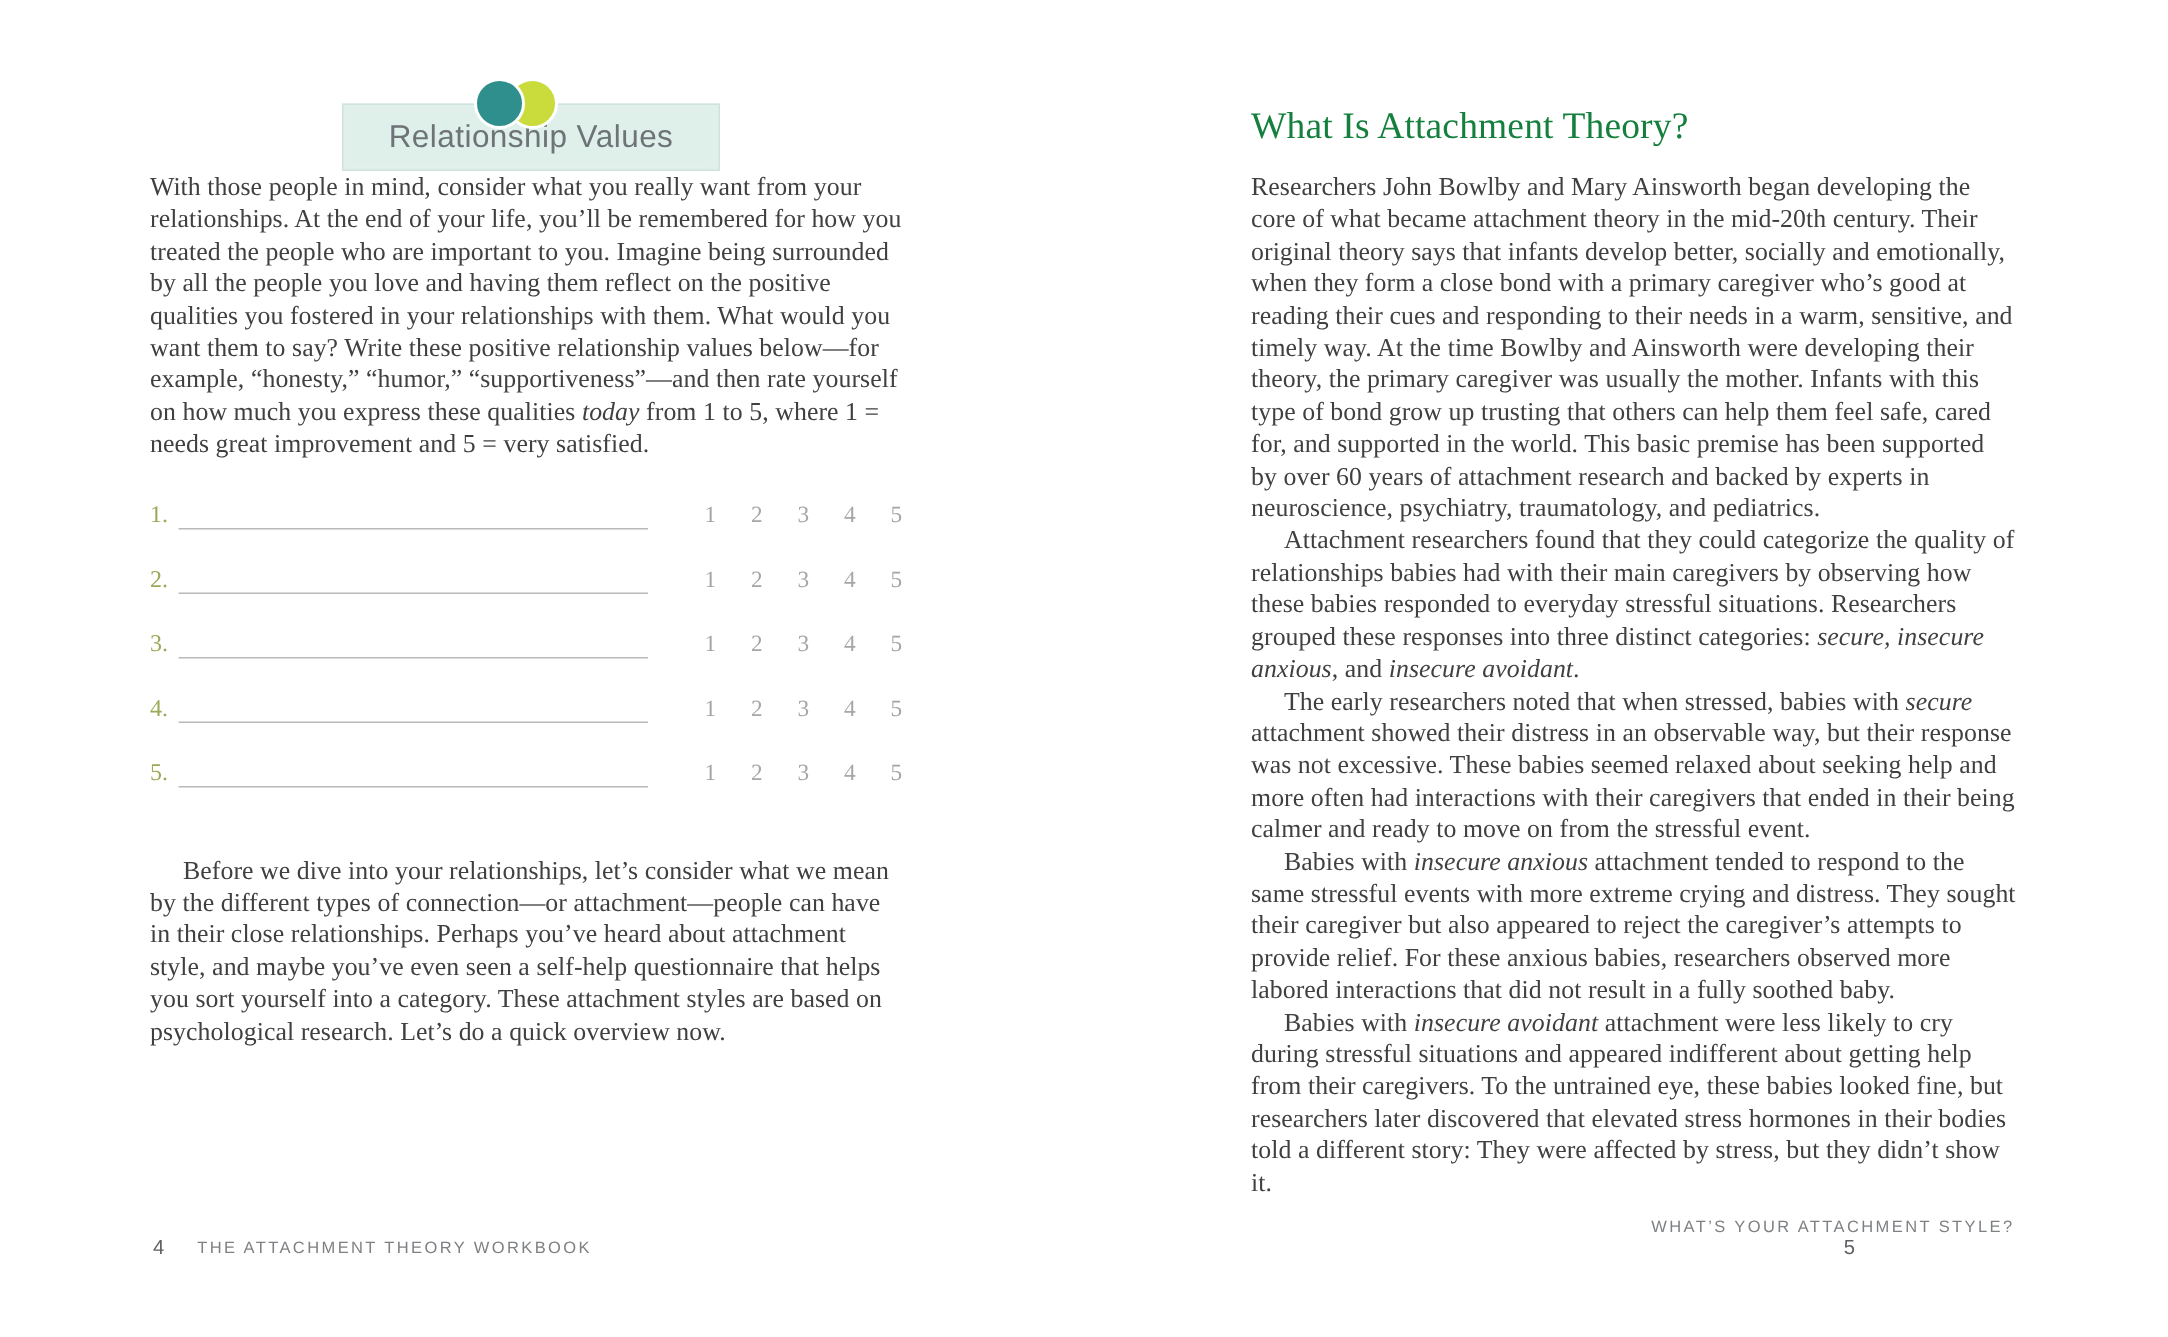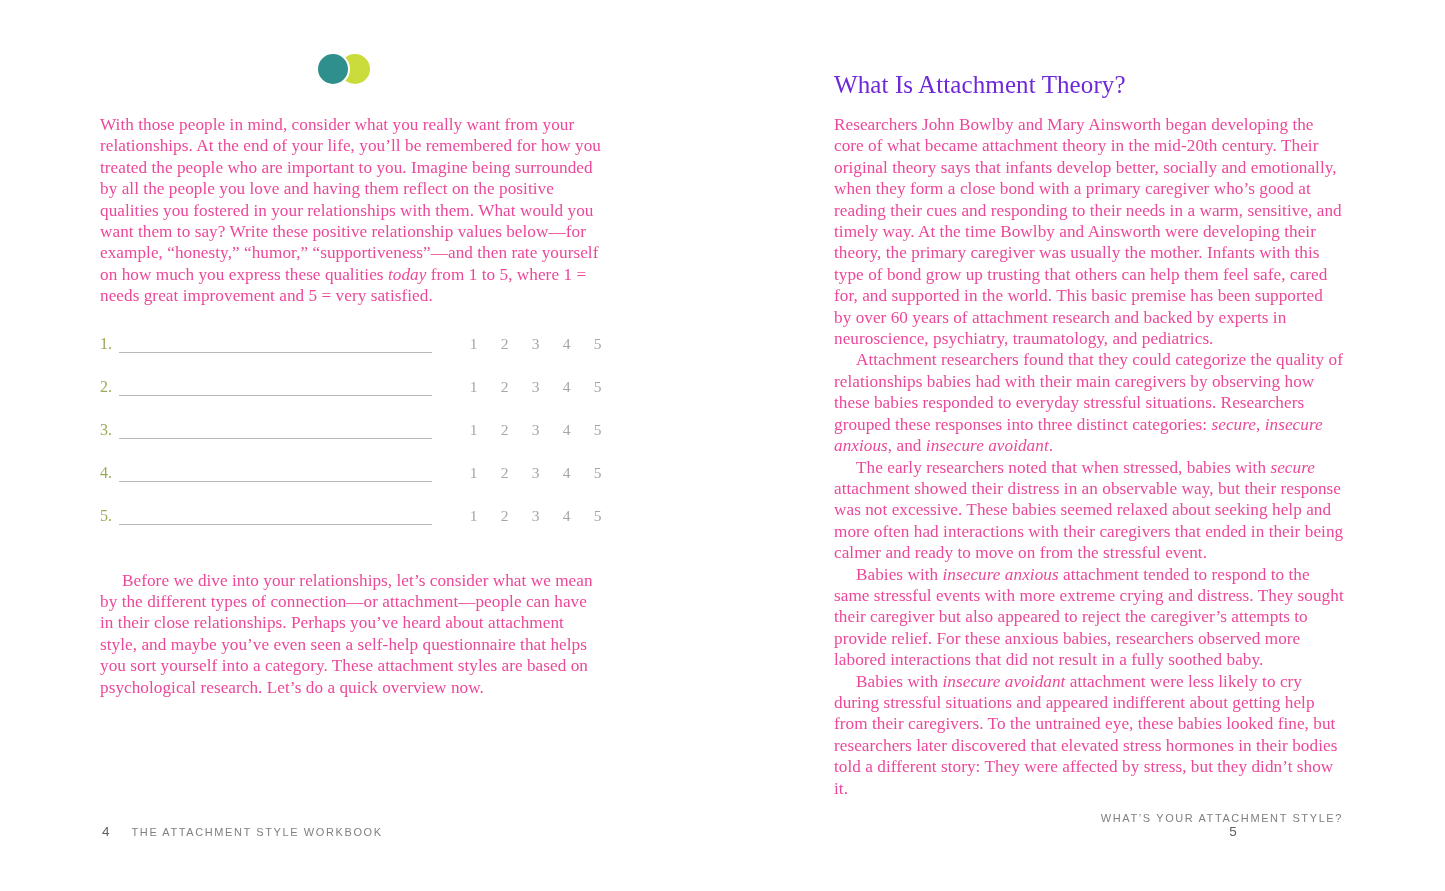--- a/index.html
+++ b/index.html
@@ -98,21 +98,21 @@
     font-weight: 400;
     color: #6d7376;
     letter-spacing: 0.3px;
   }
 
   
   p.body {
     font-size: 17.2px;
     line-height: 21.4px;
     margin: 0 0 0 0;
-    color: #ec4899;
+    color: #404040;
     text-align: left;
     letter-spacing: 0.05px;
   }
   p.body.indent {
     text-indent: 22px;
     font-family: Liberation Serif, serif;
   }
   p.gap {
     margin-top: 21px;
   }
@@ -163,21 +163,21 @@
     text-align: center;
     font-size: 15.5px;
     color: #a6a6a8;
     line-height: 20px;
   }
 
   
   h2.section-title {
     font-size: 25px;
     font-weight: 400;
-    color: #6d28d9;
+    color: #15803d;
     margin: 0 0 14px 0;
     letter-spacing: 0.1px;
     line-height: 30px;
   }
 
   
   .footer {
     position: absolute;
     bottom: 52px;
     font-family: "Liberation Sans", sans-serif;
@@ -202,20 +202,24 @@
 
 <div class="page">
 
   <div class="col-left">
 
     <div class="activity-header">
       <div class="circles">
         <span class="circle lime"></span>
         <span class="circle teal"></span>
       </div>
+      <div class="header-box">
+        <div class="header-box-inner"></div>
+        <div class="header-title">Relationship Values</div>
+      </div>
     </div>
 
     <p class="body intro-para"><span>With those people in mind, consider what you really want from your relationships. At the end of your life, you’ll be remembered for how you treated the people who are important to you. Imagine being surrounded by all the people you love and having them reflect on the positive qualities you fostered in your relationships with them. What would you want them to say? Write these positive relationship values below—for example, “honesty,” “humor,” “supportiveness”—and then rate yourself on how much you express these qualities </span><em>today</em><span> from 1 to 5, where 1 = needs great improvement and 5 = very satisfied.</span></p>
 
 
     <div class="rating-list">
 
       <div class="rating-row">
         <span class="row-num">1.</span>
         <span class="row-line"></span>
@@ -290,21 +294,21 @@
 
     <p class="body indent"><span>The early researchers noted that when stressed, babies with </span><em>secure</em><span> attachment showed their distress in an observable way, but their response was not excessive. These babies seemed relaxed about seeking help and more often had interactions with their caregivers that ended in their being calmer and ready to move on from the stressful event.</span></p>
 
     <p class="body indent"><span>Babies with </span><em>insecure anxious</em><span> attachment tended to respond to the same stressful events with more extreme crying and distress. They sought their caregiver but also appeared to reject the caregiver’s attempts to provide relief. For these anxious babies, researchers observed more labored interactions that did not result in a fully soothed baby.</span></p>
 
     <p class="body indent"><span>Babies with </span><em>insecure avoidant</em><span> attachment were less likely to cry during stressful situations and appeared indifferent about getting help from their caregivers. To the untrained eye, these babies looked fine, but researchers later discovered that elevated stress hormones in their bodies told a different story: They were affected by stress, but they didn’t show it.</span></p>
   </div>
 
   <div class="footer footer-left">
     <span class="folio">4</span>
-    <span>THE ATTACHMENT STYLE WORKBOOK</span>
+    <span>THE ATTACHMENT THEORY WORKBOOK</span>
   </div>
 
   <div class="footer footer-right">
     <span>WHAT’S YOUR ATTACHMENT STYLE?</span>
     <span class="folio">5</span>
   </div>
 
 </div>
 
 </body></html>

